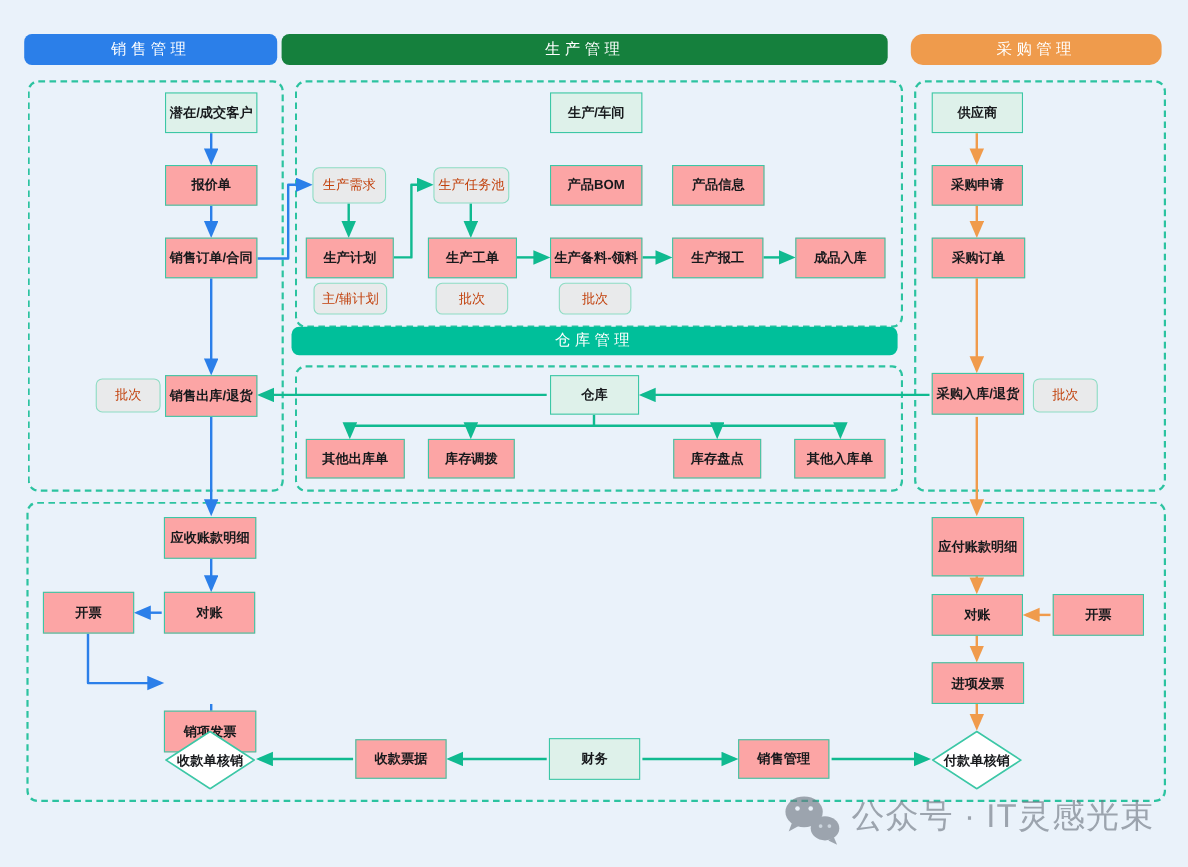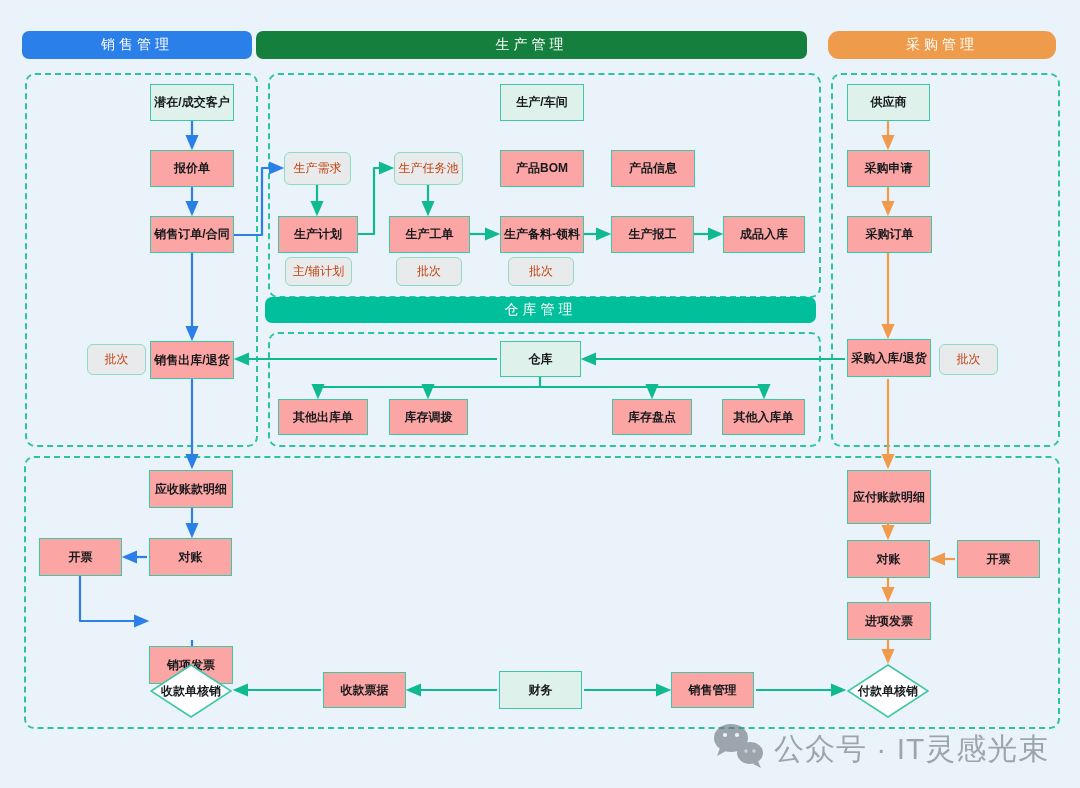--- a/index.html
+++ b/index.html
@@ -31,21 +31,21 @@
   .node.white{background:#fca5a5;border:1.5px solid #3cc7a6;}
   .node.mint{background:#def1ea;border:1.5px solid #3cc7a6;}
   .node.gray{
     background:#e9eaeb;border:1px solid #8ddcc3;border-radius:6px;
     color:#c2410c;font-weight:500;
   }
   .node.diamond{background:transparent;border:none;}
   .node.diamond svg{position:absolute;left:0;top:0;}
   .node.diamond .lbl{position:relative;z-index:1;}
   #watermark{
-    position:absolute;z-index:6;display:flex;align-items:flex-end;
+    position:absolute;z-index:6;display:flex;align-items:flex-start;
     left:712px;top:722px;opacity:0.62;
   }
   #watermark .wm-text{
     color:#6e7680;font-size:30px;font-weight:500;letter-spacing:1px;
     white-space:nowrap;
   }
   #watermark svg{margin-right:10px;}
 </style>
 </head>
 <body>

